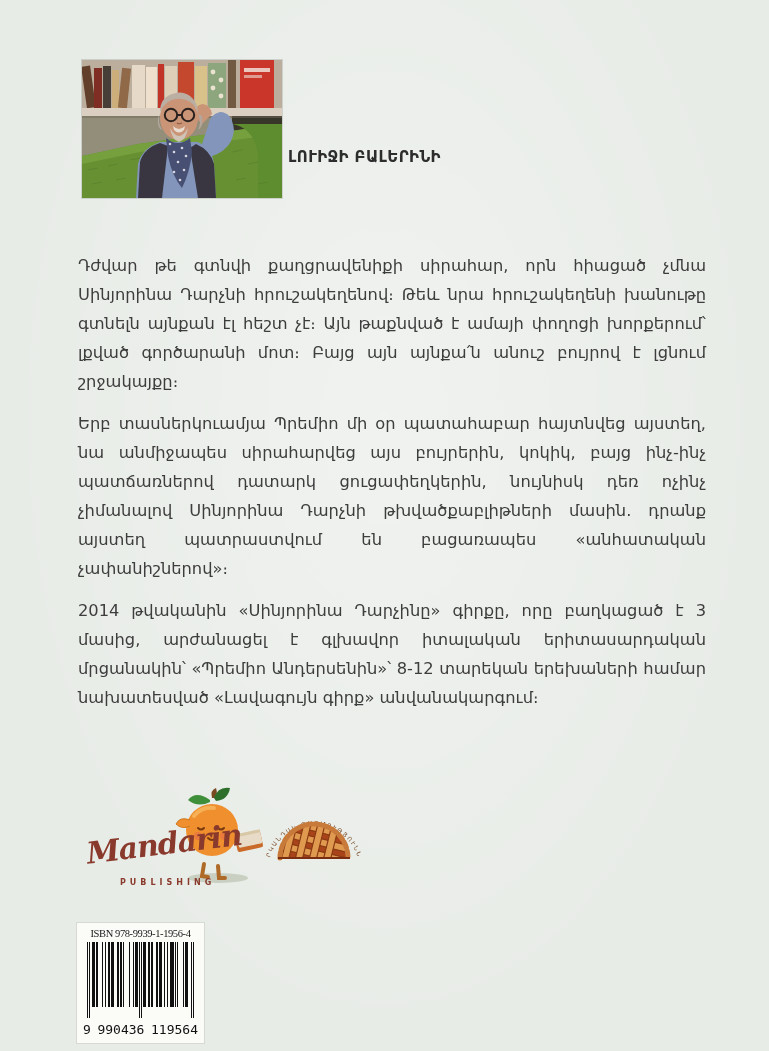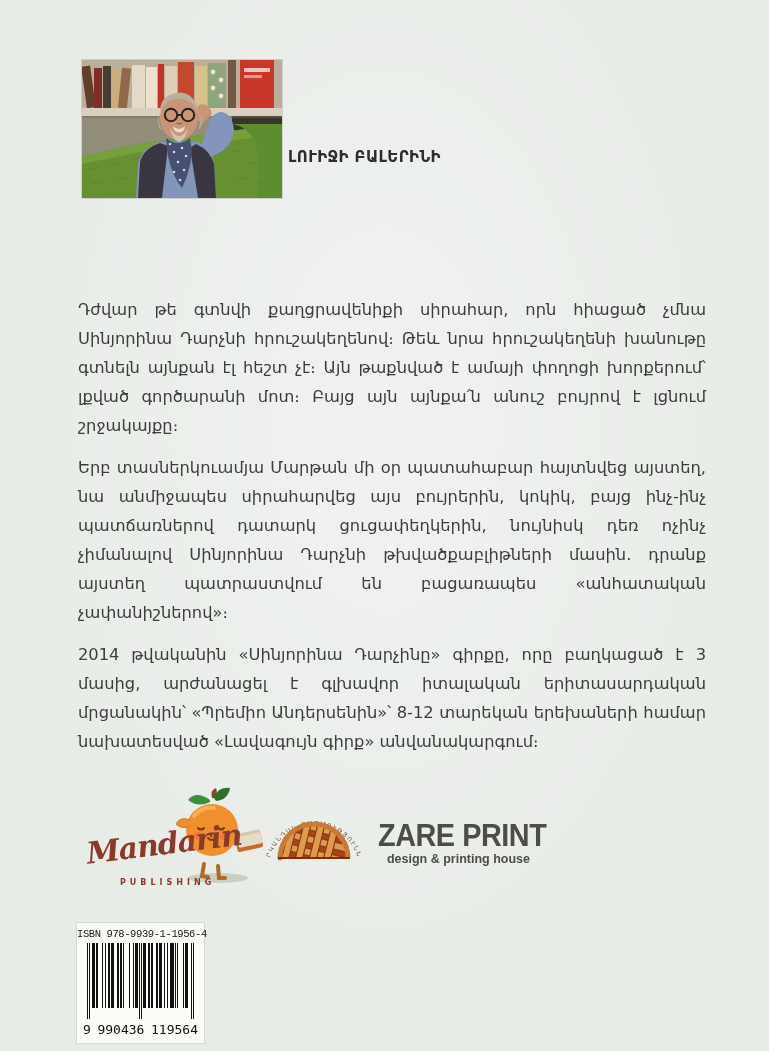--- a/index.html
+++ b/index.html
@@ -24,21 +24,21 @@
     position:absolute;left:288px;top:148px;
     font-size:15px;font-weight:bold;letter-spacing:.4px;color:#2d2d2d;text-align:center;
   }
   .author-role{
     position:absolute;left:288px;top:178px;
     font-size:15px;color:#3a3a3a;
   }
   
   .copy{
     position:absolute;left:78px;top:251px;width:628px;
-    font-size:16.3px;line-height:29px;text-align:justify;color:#3d3d3d;margin-top:44px;
+    font-size:16.3px;line-height:29px;text-align:justify;color:#3d3d3d;
   }
   .copy p{margin:0 0 13px 0;}
   
   .mandarin{position:absolute;left:86px;top:786px;width:178px;height:122px;}
   .mandarin-script{
     position:absolute;left:0px;top:40px;width:160px;
     font-family:"DejaVu Serif", serif;font-style:italic;font-weight:bold;
     font-size:30px;color:#8a3a2c;transform:rotate(-7deg);letter-spacing:-1px;
   }
   .mandarin-sub{
@@ -58,21 +58,21 @@
     font-family:"Liberation Sans", sans-serif;
     font-size:12.5px;font-weight:bold;color:#4c4c48;
     text-align:right;margin-top:-2px;width:152px;
   }
   
   .barcode-panel{
     position:absolute;left:77px;top:923px;width:127px;height:120px;
     background:#fbfbf8;box-shadow:0 0 0 1px rgba(150,150,140,.2);
   }
   .isbn-label{
-    font-family:Liberation Mono, monospace;
+    font-family:Liberation Serif, serif;
     font-size:10.5px;color:#161616;text-align:center;
     padding-top:5px;white-space:nowrap;letter-spacing:-0.4px;
   }
   .bars{display:block;margin:3px auto 0 auto;}
   .ean-digits{
     position:absolute;left:0;bottom:6px;width:100%;
     font-family:"DejaVu Sans Mono", monospace;font-size:13px;color:#111;
     display:flex;justify-content:space-between;padding:0 6px;box-sizing:border-box;
   }
   .ean-digits span{background:transparent;}
@@ -174,21 +174,21 @@
       </g>
 
       <rect x="0" y="0" width="200" height="138" fill="#e86a30" opacity=".06"></rect>
     </svg>
   </div>
 
   <div class="author-name">ԼՈՒԻՋԻ ԲԱԼԵՐԻՆԻ</div>
 
   <div class="copy">
     <p>Դժվար թե գտնվի քաղցրավենիքի սիրահար, որն հիացած չմնա Սինյորինա Դարչնի հրուշակեղենով։ Թեև նրա հրուշակեղենի խանութը գտնելն այնքան էլ հեշտ չէ։ Այն թաքնված է ամայի փողոցի խորքերում՝ լքված գործարանի մոտ։ Բայց այն այնքա՛ն անուշ բույրով է լցնում շրջակայքը։</p>
-    <p>Երբ տասներկուամյա Մարթան մի օր պատահաբար հայտնվեց այստեղ, նա անմիջապես սիրահարվեց այս բույրերին, կոկիկ, բայց ինչ-ինչ պատճառներով դատարկ ցուցափեղկերին, նույնիսկ դեռ ոչինչ չիմանալով Սինյորինա Դարչնի թխվածքաբլիթների մասին. դրանք այստեղ պատրաստվում են բացառապես «անհատական չափանիշներով»։</p>
+    <p>Երբ տասներկուամյա Պրեմիո մի օր պատահաբար հայտնվեց այստեղ, նա անմիջապես սիրահարվեց այս բույրերին, կոկիկ, բայց ինչ-ինչ պատճառներով դատարկ ցուցափեղկերին, նույնիսկ դեռ ոչինչ չիմանալով Սինյորինա Դարչնի թխվածքաբլիթների մասին. դրանք այստեղ պատրաստվում են բացառապես «անհատական չափանիշներով»։</p>
     <p>2014 թվականին «Սինյորինա Դարչինը» գիրքը, որը բաղկացած է 3 մասից, արժանացել է գլխավոր իտալական երիտասարդական մրցանակին՝ «Պրեմիո Անդերսենին»՝ 8-12 տարեկան երեխաների համար նախատեսված «Լավագույն գիրք» անվանակարգում։</p>
   </div>
 
   <div class="mandarin">
     <div class="mandarin-char">
       <svg width="92" height="100" viewBox="0 0 92 100">
         <ellipse cx="44" cy="92" rx="30" ry="5" fill="#c9cfc1"></ellipse>
         <path d="M30,78 l-2,12 l6,1 M44,80 l1,12 l6,0" stroke="#b06a28" stroke-width="4" fill="none" stroke-linecap="round"></path>
         <path d="M38,12 q-2,-8 4,-10 q2,6 -1,10 Z" fill="#7a4a22"></path>
         <path d="M36,14 q-14,-10 -22,0 q10,8 22,2 Z" fill="#3f8f3a"></path>
@@ -234,24 +234,20 @@
           <rect x="44" y="22" width="7" height="48" transform="rotate(14 47 46)"></rect>
           <rect x="58" y="22" width="7" height="48" transform="rotate(14 61 46)"></rect>
           <rect x="72" y="24" width="7" height="46" transform="rotate(14 75 47)"></rect>
         </g>
       </g>
       <path d="M24,64 A34,34 0 0 1 92,64" fill="none" stroke="#c77a3a" stroke-width="5" stroke-linecap="round" stroke-dasharray="6 3"></path>
       <path d="M22,64 L94,64" stroke="#7a2d10" stroke-width="2"></path>
     </svg>
   </div>
 
-  <div class="zare">
-    <div class="zare-name">ZARE PRINT</div>
-    <div class="zare-sub">design &amp; printing house</div>
-  </div>
 
   <div class="barcode-panel">
     <div class="isbn-label">ISBN 978-9939-1-1956-4</div>
     <svg id="bars" class="bars" width="107" height="76" viewBox="0 0 95 68" preserveAspectRatio="none" shape-rendering="crispEdges" fill="#111">
         <rect x="0" y="0" width="1" height="68"></rect>
         <rect x="2" y="0" width="1" height="68"></rect>
         <rect x="4" y="0" width="1" height="58"></rect>
         <rect x="5" y="0" width="1" height="58"></rect>
         <rect x="6" y="0" width="1" height="58"></rect>
         <rect x="8" y="0" width="1" height="58"></rect>

